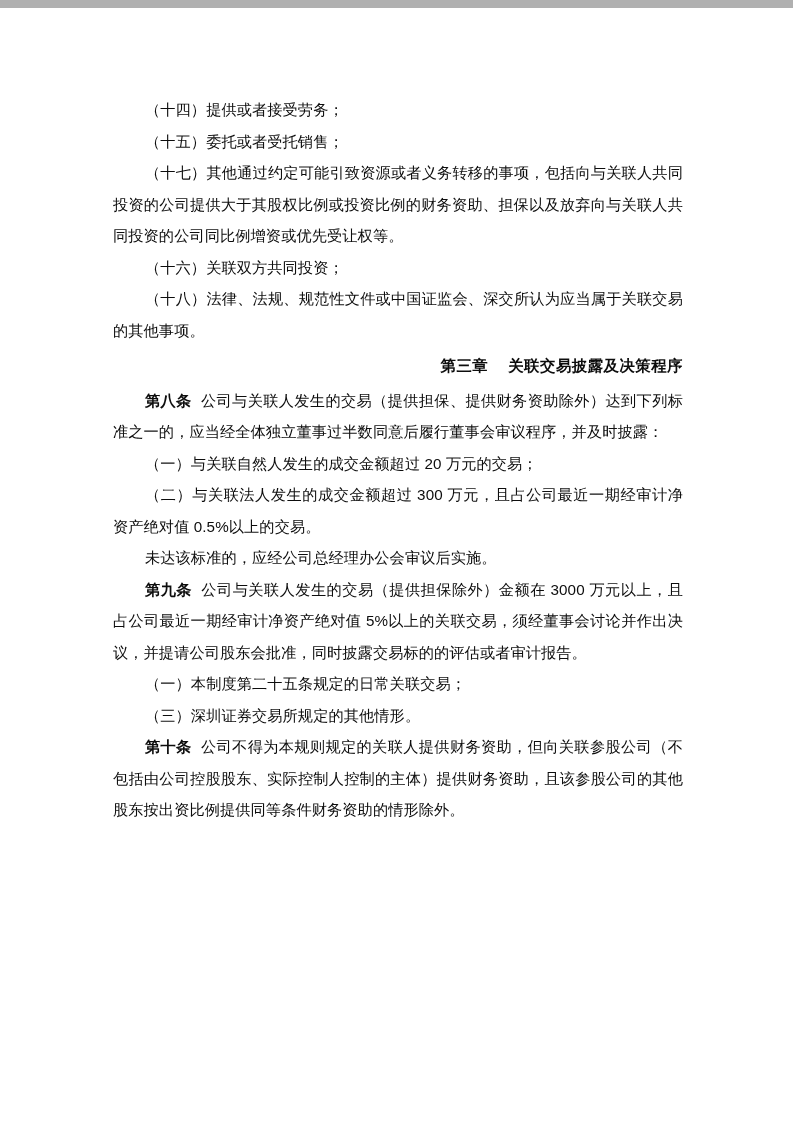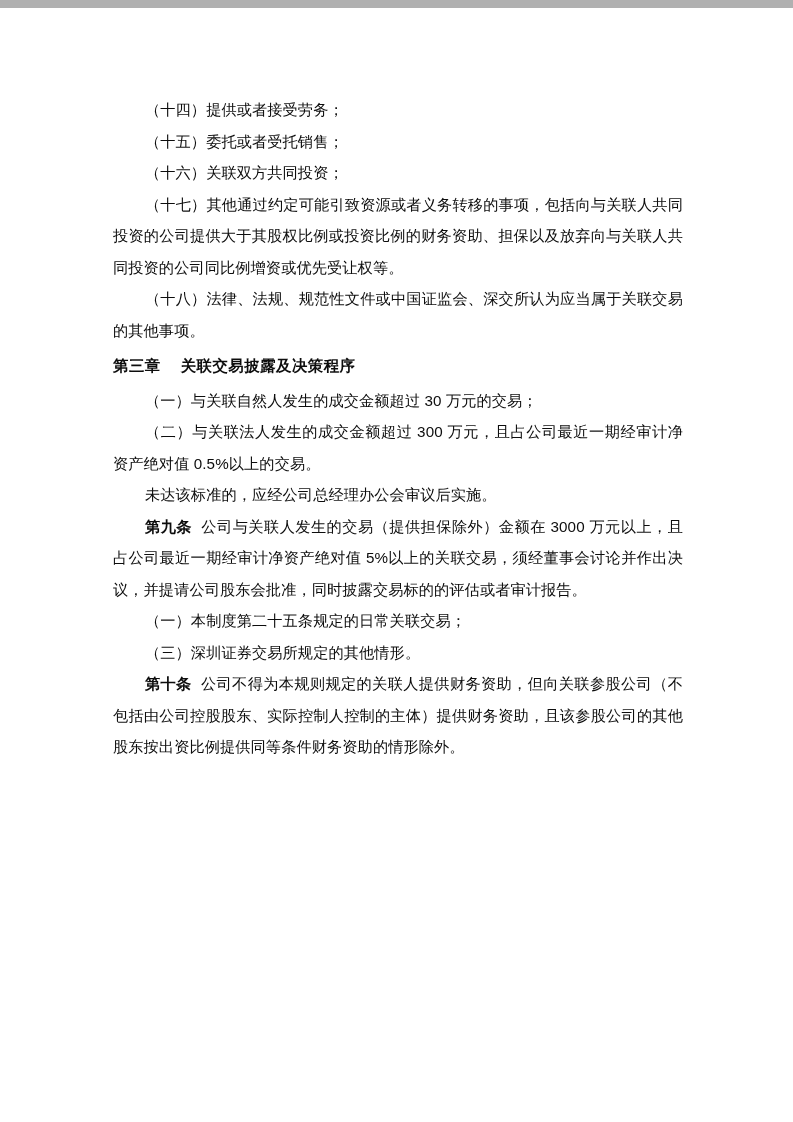--- a/index.html
+++ b/index.html
@@ -30,21 +30,21 @@
     line-height: 31.5px;
     color: #0d0d0d;
     text-align: justify;
     text-justify: inter-ideograph;
     letter-spacing: 0.1px;
   }
   .indent {
     text-indent: 32px;
   }
   .chapter-title {
-    text-align: left;
+    text-align: right;
     font-weight: bold;
     font-size: 15.4px;
     line-height: 31.5px;
     margin-top: 4px;
     margin-bottom: 3px;
     letter-spacing: 0.5px;
   }
   .chapter-title .gap {
     display: inline-block;
     width: 20px;
@@ -58,28 +58,29 @@
   }
 </style>
 </head>
 <body>
 
 <div class="page">
   <div class="content">
 
     <p class="indent">（十四）提供或者接受劳务；</p>
     <p class="indent">（十五）委托或者受托销售；</p>
+    <p class="indent">（十七）其他通过约定可能引致资源或者义务转移的事项，包括向与关联人共同投资的公司提供大于其股权比例或投资比例的财务资助、担保以及放弃向与关联人共同投资的公司同比例增资或优先受让权等。</p>
     <p class="indent">（十六）关联双方共同投资；</p>
-    <p class="indent">（十七）其他通过约定可能引致资源或者义务转移的事项，包括向与关联人共同投资的公司提供大于其股权比例或投资比例的财务资助、担保以及放弃向与关联人共同投资的公司同比例增资或优先受让权等。</p>
     <p class="indent">（十八）法律、法规、规范性文件或中国证监会、深交所认为应当属于关联交易的其他事项。</p>
 
     <p class="chapter-title"><span>第三章</span><span class="gap"></span><span>关联交易披露及决策程序</span></p>
 
+    <p class="indent"><span class="art-label">第八条</span><span class="sp"></span><span>公司与关联人发生的交易（提供担保、提供财务资助除外）达到下列标准之一的，应当经全体独立董事过半数同意后履行董事会审议程序，并及时披露：</span></p>
 
-    <p class="indent">（一）与关联自然人发生的成交金额超过 30 万元的交易；</p>
+    <p class="indent">（一）与关联自然人发生的成交金额超过 20 万元的交易；</p>
     <p class="indent">（二）与关联法人发生的成交金额超过 300 万元，且占公司最近一期经审计净资产绝对值 0.5%以上的交易。</p>
     <p class="indent">未达该标准的，应经公司总经理办公会审议后实施。</p>
 
     <p class="indent"><span class="art-label">第九条</span><span class="sp"></span><span>公司与关联人发生的交易（提供担保除外）金额在 3000 万元以上，且占公司最近一期经审计净资产绝对值 5%以上的关联交易，须经董事会讨论并作出决议，并提请公司股东会批准，同时披露交易标的的评估或者审计报告。</span></p>
 
     <p class="indent">（一）本制度第二十五条规定的日常关联交易；</p>
     <p class="indent">（三）深圳证券交易所规定的其他情形。</p>
 
     <p class="indent"><span class="art-label">第十条</span><span class="sp"></span><span>公司不得为本规则规定的关联人提供财务资助，但向关联参股公司（不包括由公司控股股东、实际控制人控制的主体）提供财务资助，且该参股公司的其他股东按出资比例提供同等条件财务资助的情形除外。</span></p>
 

